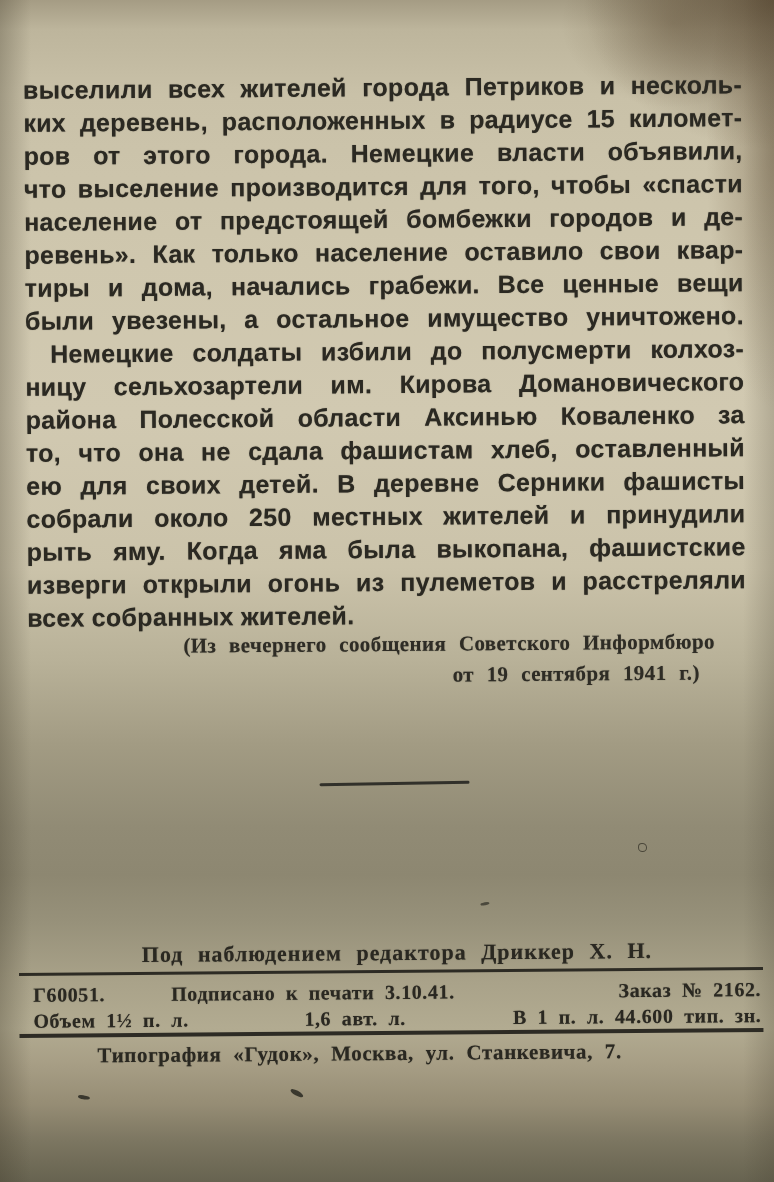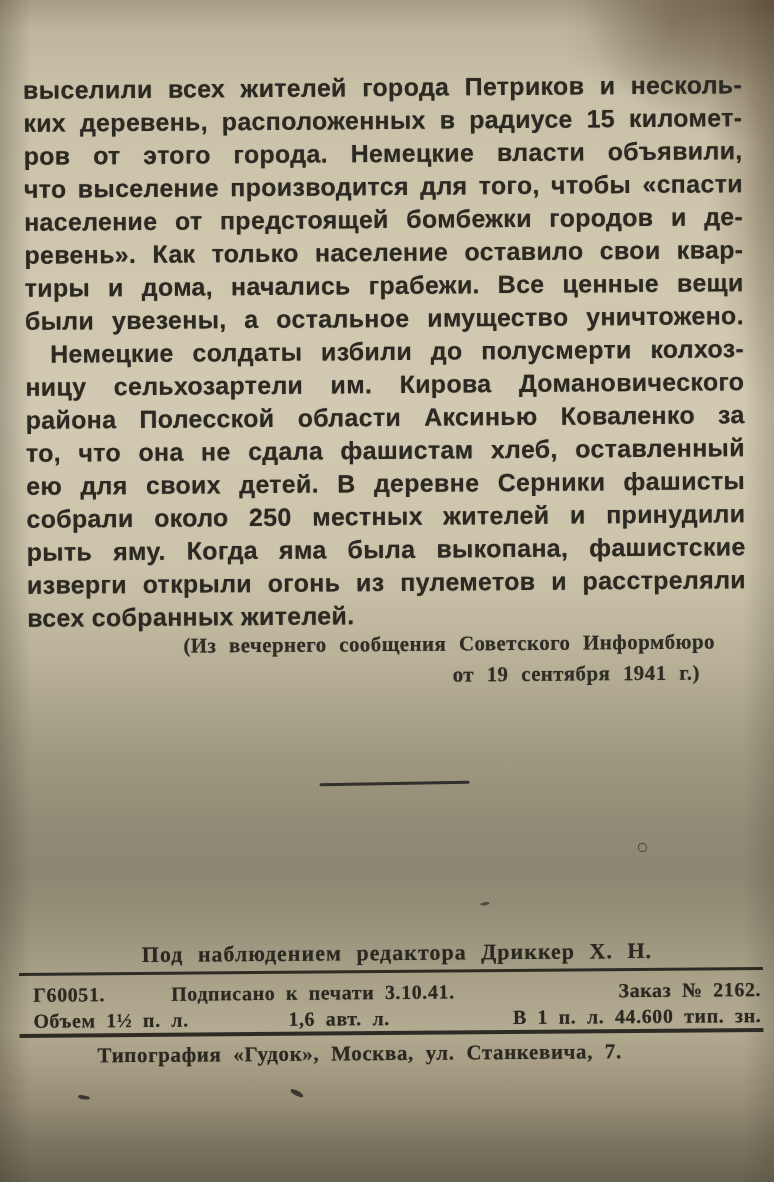--- a/index.html
+++ b/index.html
@@ -65,21 +65,21 @@
     font-size:22px;letter-spacing:1px;word-spacing:8px;white-space:nowrap;
   }
   .rule{position:absolute;left:16px;width:744px;background:#2d2b24;}
   .rule1{top:970px;height:2.5px;}
   .rule2{top:1031px;height:3.5px;}
   .crow{position:absolute;left:0;width:774px;height:26px;font-size:20px;letter-spacing:.6px;word-spacing:5px;}
   .crow1{top:981px;}
   .crow2{top:1007px;}
   .c-left{position:absolute;left:30px;white-space:nowrap;}
   .crow1 .c-mid{position:absolute;left:168px;white-space:nowrap;}
-  .crow2 .c-mid{position:absolute;left:285px;white-space:nowrap;}
+  .crow2 .c-mid{position:absolute;left:301px;white-space:nowrap;}
   .c-right{position:absolute;right:16px;white-space:nowrap;}
   .printer{
     position:absolute;left:0;top:1041px;width:712px;
     text-align:center;font-size:21px;letter-spacing:.6px;word-spacing:6px;white-space:nowrap;
   }
   
   .speck{position:absolute;background:#3a382e;border-radius:45% 55% 50% 50%;}
   .sp1{left:74px;top:1093px;width:12px;height:4px;transform:rotate(8deg);}
   .sp2{left:286px;top:1090px;width:14px;height:5px;transform:rotate(28deg);}
   .sp3{left:636px;top:845px;width:7px;height:7px;border:1.5px solid #4a473a;background:transparent;}

